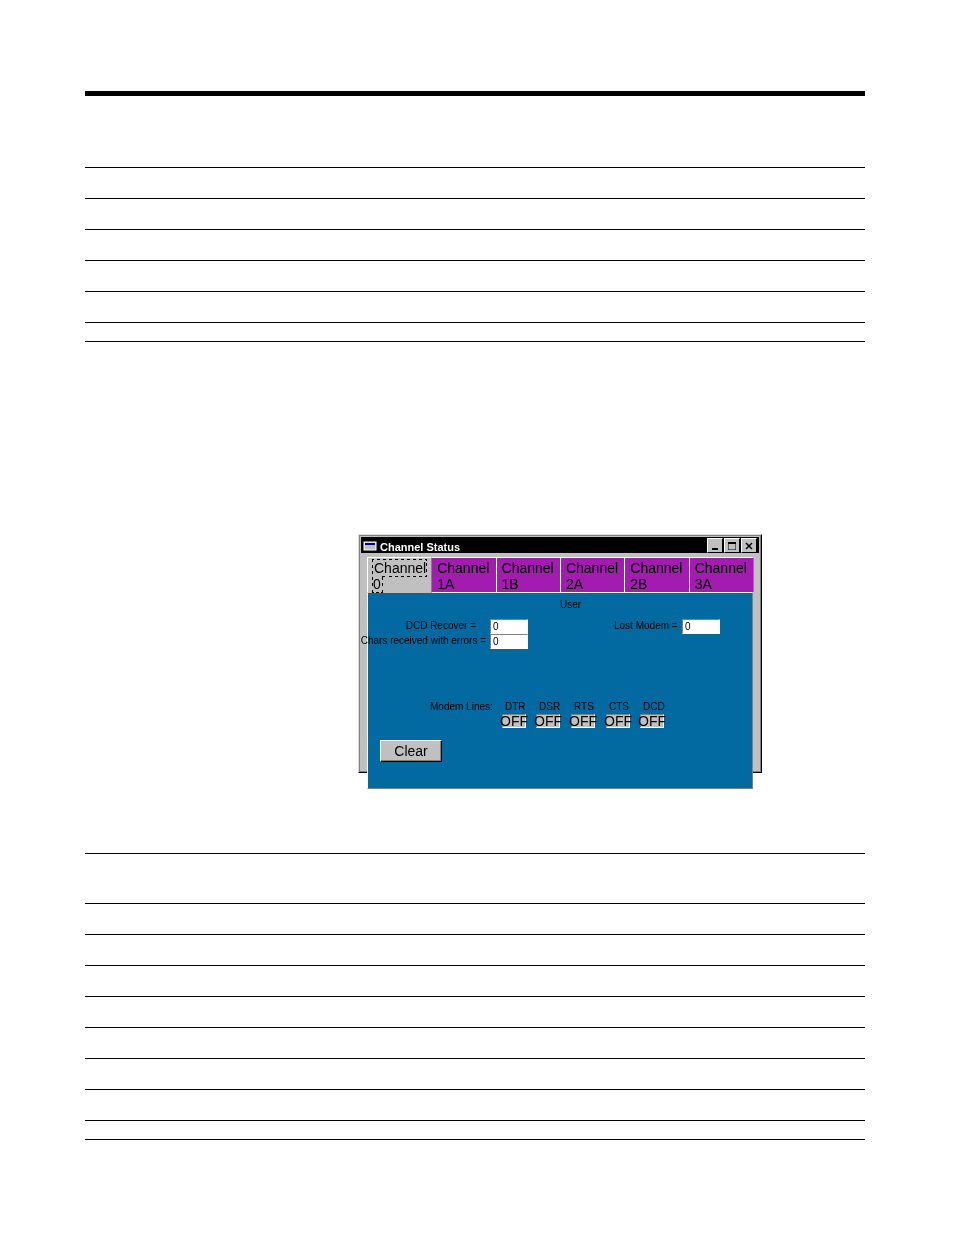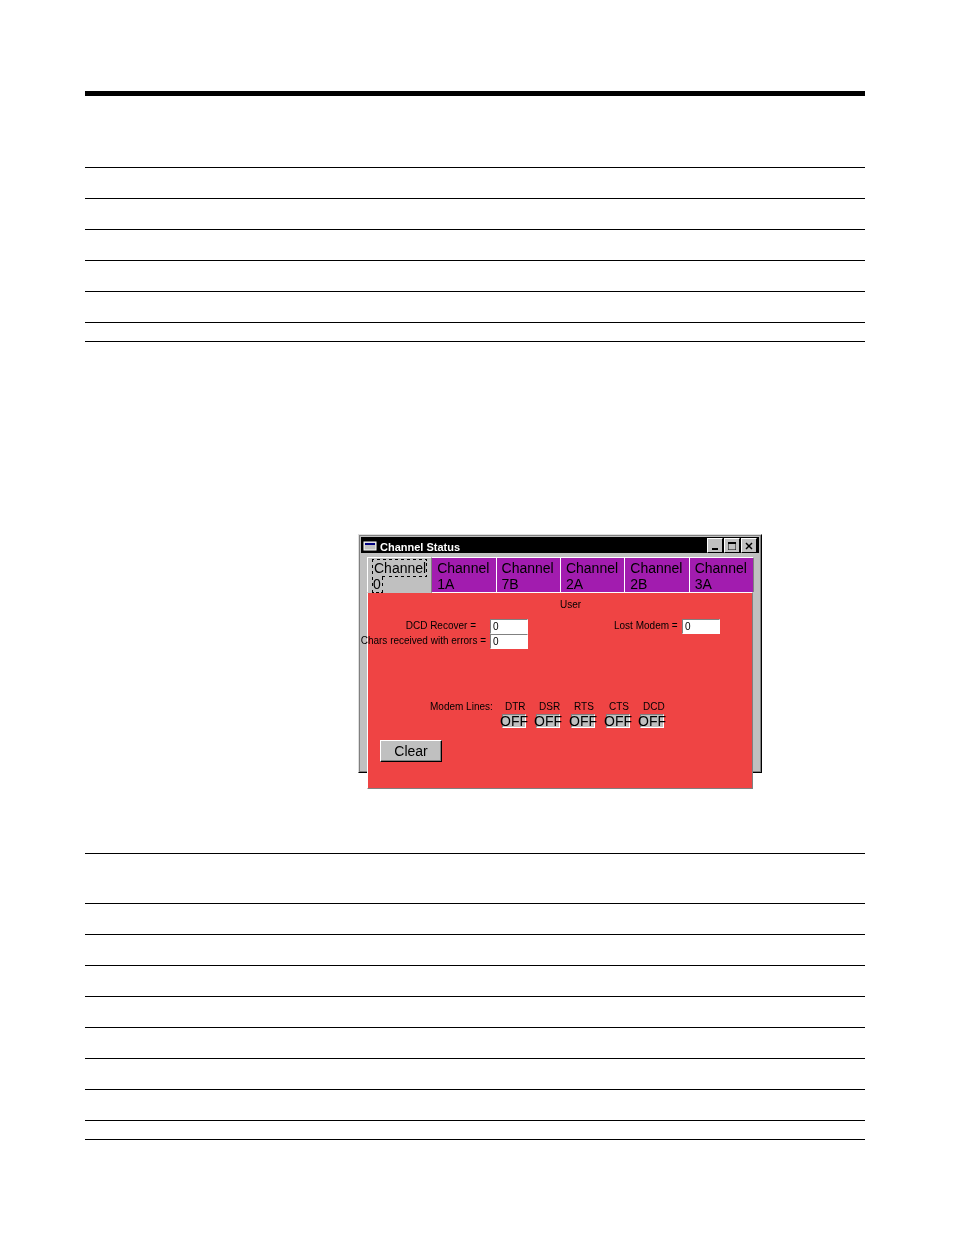--- a/index.html
+++ b/index.html
@@ -94,21 +94,21 @@
     margin-bottom: -1px;
   }
   .tab .dotted {
     outline: 1px dotted #000;
     padding: 0 1px;
   }
 
   .pane {
     margin: 0 8px 8px 8px;
     height: 195px;
-    background: #ef4444;
+    background: #0369a1;
     border-top: 1px solid #fff;
     border-left: 1px solid #fff;
     border-right: 1px solid #808080;
     border-bottom: 1px solid #808080;
     position: relative;
     font-size: 10px;
     color: #000;
   }
 
   .lbl {
@@ -211,21 +211,21 @@
           <line x1="7" y1="1" x2="1" y2="7" stroke="#000" stroke-width="1.5"></line>
         </svg>
     </span>
   </div>
 
   <div class="tabs">
     <div class="tab active">
       <span class="dotted">Channel 0</span>
     </div>
     <div class="tab">Channel 1A</div>
-    <div class="tab">Channel 7B</div>
+    <div class="tab">Channel 1B</div>
     <div class="tab">Channel 2A</div>
     <div class="tab">Channel 2B</div>
     <div class="tab">Channel 3A</div>
   </div>
 
   <div class="pane">
     <div class="lbl" style="left:192px; top:6px;">User</div>
 
     <div class="lbl" style="right:276px; top:27px; text-align:center;">DCD Recover =</div>
     <div class="val-box" style="left:122px; top:26px;">0</div>

